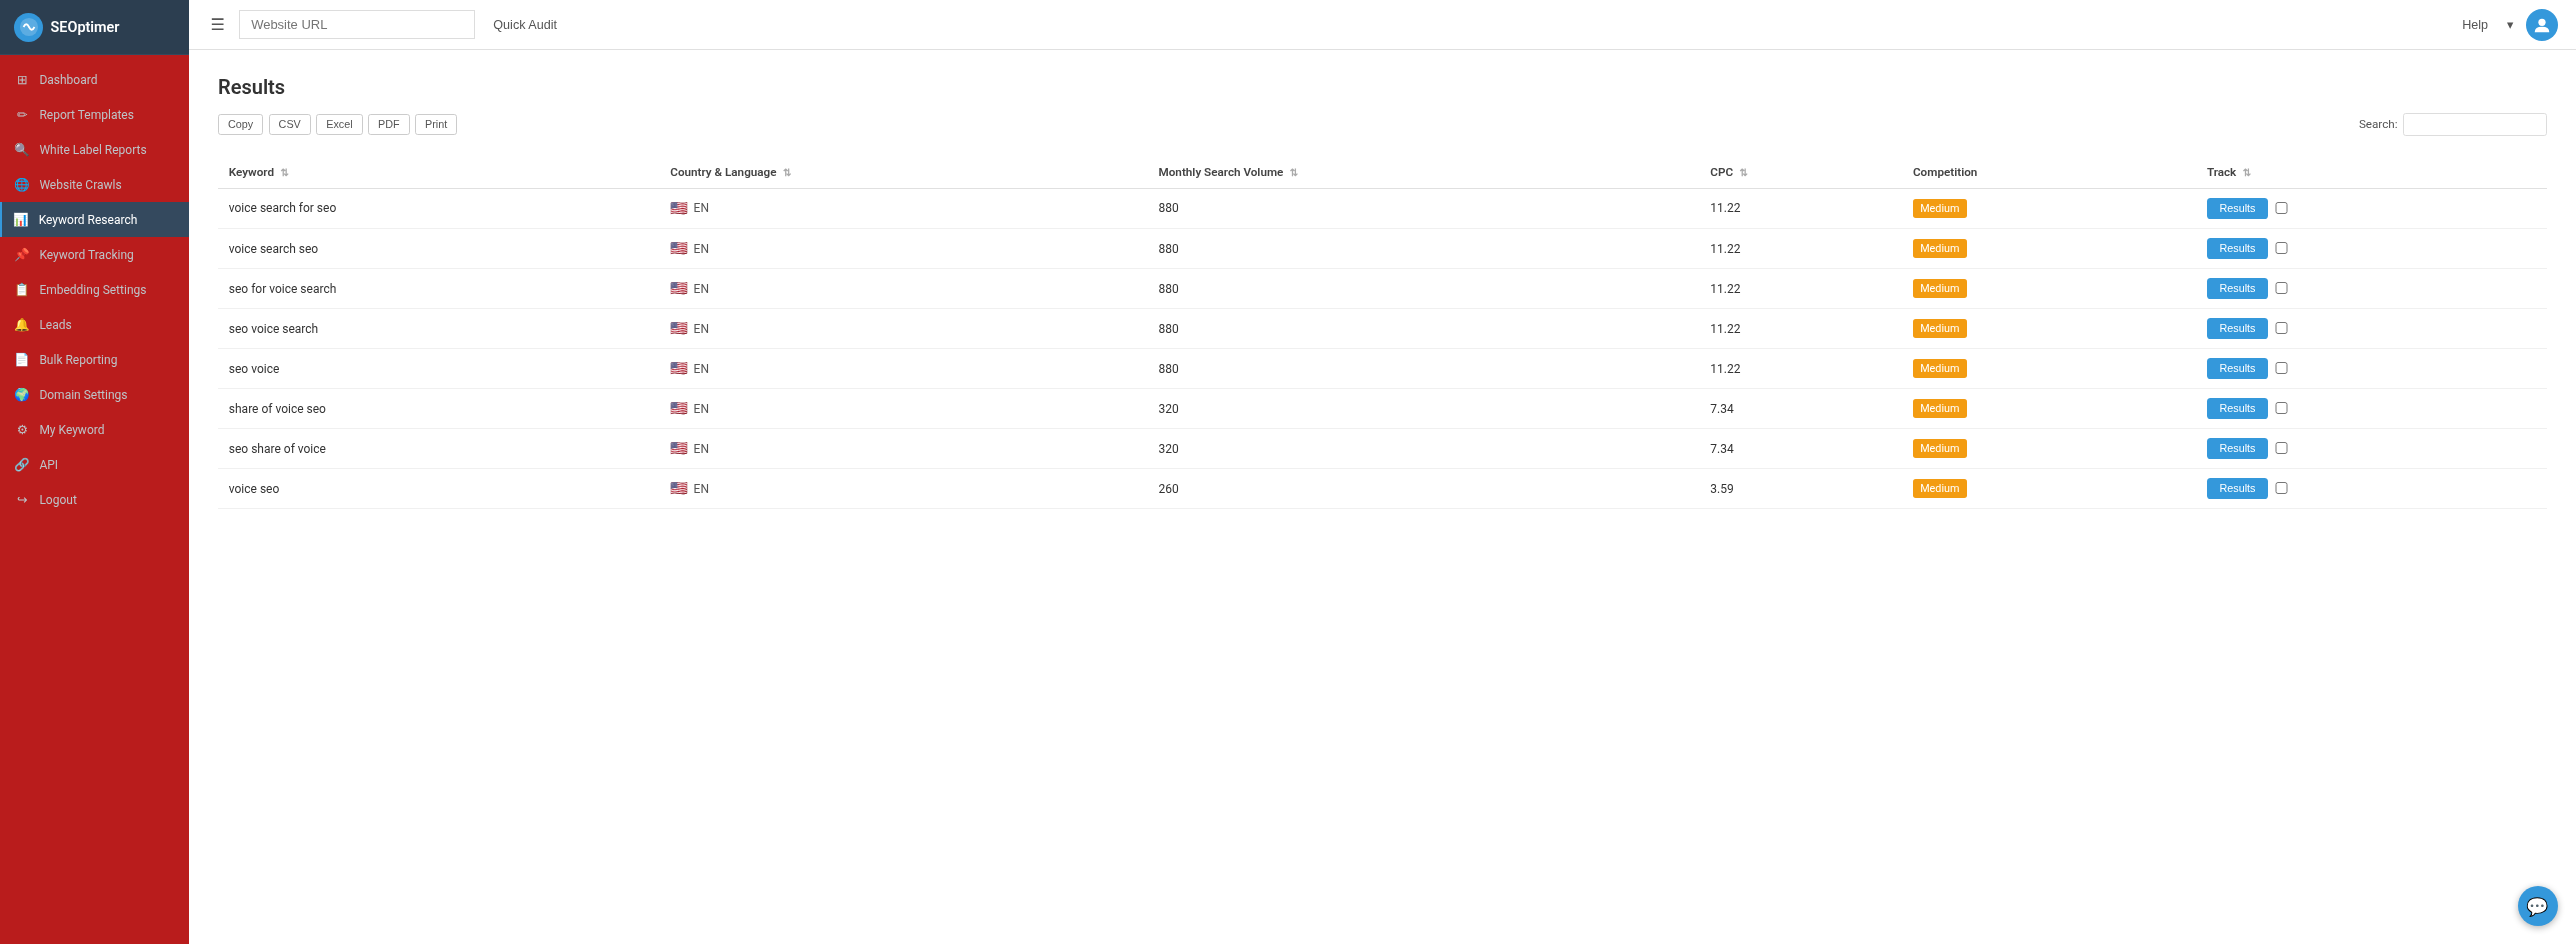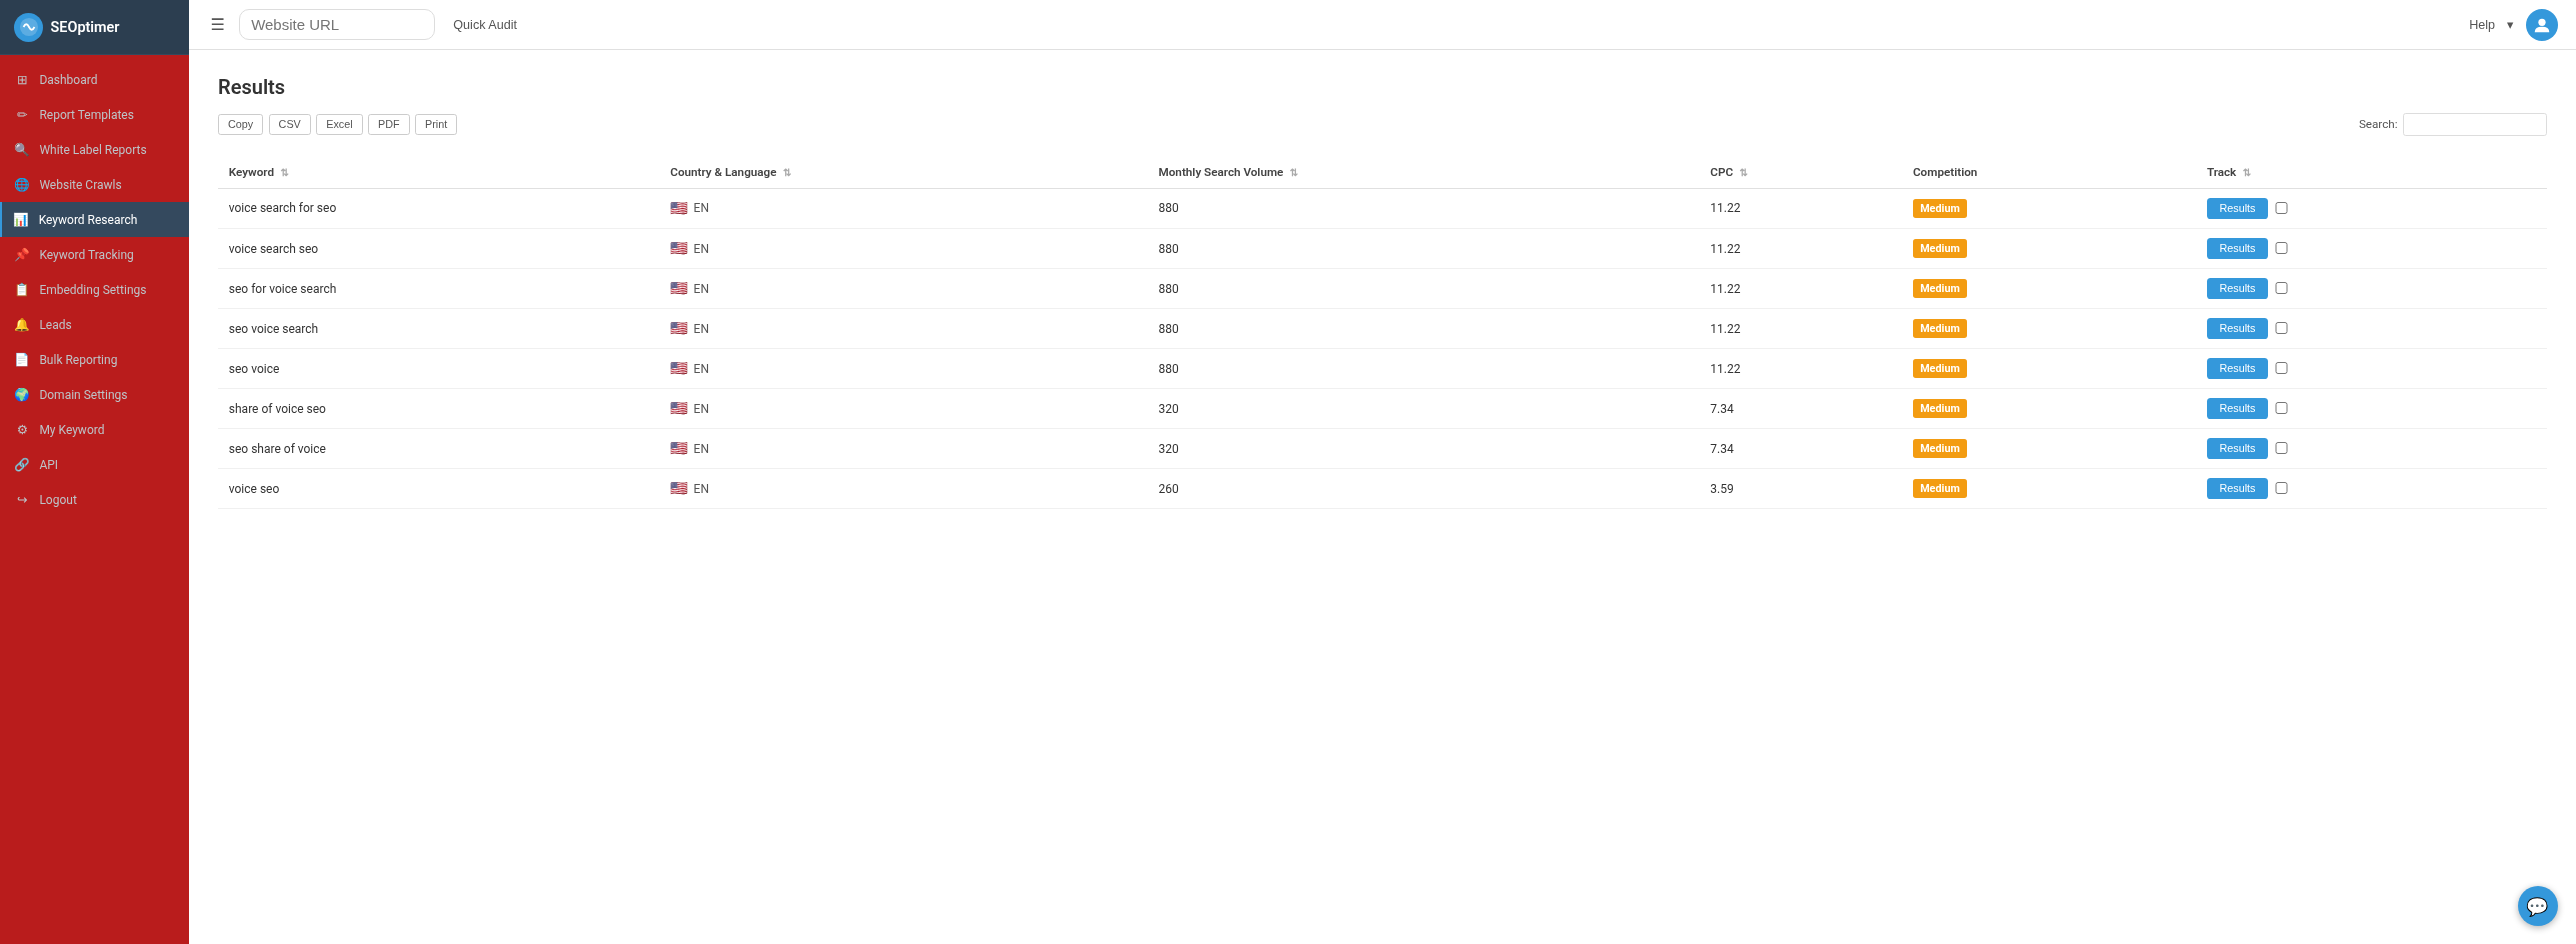--- a/index.html
+++ b/index.html
@@ -50,29 +50,29 @@
       position: sticky; top: 0; z-index: 10;
       background: white;
       border-bottom: 0.9px solid #e0e0e0;
       display: flex; align-items: center;
       padding: 0 18px;
       height: 50px;
       gap: 10.8px;
     }
     .menu-btn { background: none; border: none; cursor: pointer; font-size: 16px; color: #555; padding: 3.6px; }
     .url-input {
-      border: 0.9px solid #ddd; border-radius: 10px;
-      padding: 6.3px 10.8px; font-size: 15px; color: #999;
-      width: 196px; outline: none;
+      border: 0.9px solid #ddd; border-radius: 0;
+      padding: 6.3px 10.8px; font-size: 13px; color: #999;
+      width: 236px; outline: none;
     }
     .quick-audit-btn {
       background: none; border: none; color: #555; font-size: 12.6px; cursor: pointer; padding: 3.6px 7.2px;
     }
     .topbar-right { margin-left: auto; display: flex; align-items: center; gap: 12.6px; }
-    .help-btn { background: none; border: none; color: #555; font-size: 12.6px; cursor: pointer; display: flex; align-items: center; gap: 12px; }
+    .help-btn { background: none; border: none; color: #555; font-size: 12.6px; cursor: pointer; display: flex; align-items: center; gap: 19px; }
     .user-avatar { width: 32px; height: 32px; background: #3498db; border-radius: 50%; display: flex; align-items: center; justify-content: center; color: white; font-size: 14.4px; cursor: pointer; }
 
     
     #main-content { flex: 1; overflow-y: auto; background: white; }
     #content-area { padding: 25px 29px; }
 
     .results-title { font-size: 20px; font-weight: 600; color: #333; margin-bottom: 14.4px; }
 
     
     .export-bar { display: flex; align-items: center; gap: 5.4px; margin-bottom: 20px; }
@@ -94,21 +94,21 @@
     }
     .results-table th .sort-icon { color: #aaa; margin-left: 3.6px; font-size: 10px; }
     .results-table td { padding: 9px 10.8px; border-bottom: 0.9px solid #f0f0f0; color: #333; vertical-align: middle; }
 
     .flag-cell { display: flex; align-items: center; gap: 5.4px; }
     .flag { font-size: 14.4px; }
     .lang-code { color: #555; }
 
     .competition-badge {
       display: inline-block; padding: 2.7px 7.2px; border-radius: 2.7px;
-      font-size: 10.8px; font-weight: 700; color: white;
+      font-size: 10.8px; font-weight: 400; color: white;
     }
     .competition-medium { background: #f39c12; }
 
     .results-btn {
       background: #3498db; color: white; border: none; border-radius: 3.6px;
       padding: 4.5px 12.6px; font-size: 10.8px; cursor: pointer; white-space: nowrap;
     }
 
     .track-checkbox { width: 12.6px; height: 12.6px; cursor: pointer; }
 

